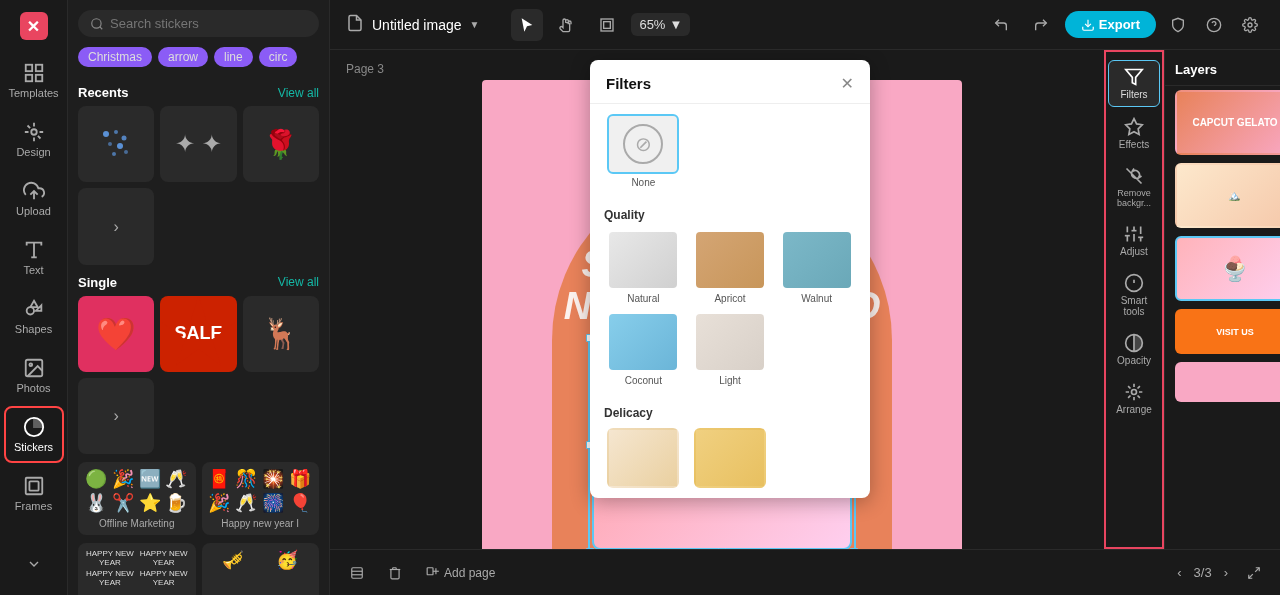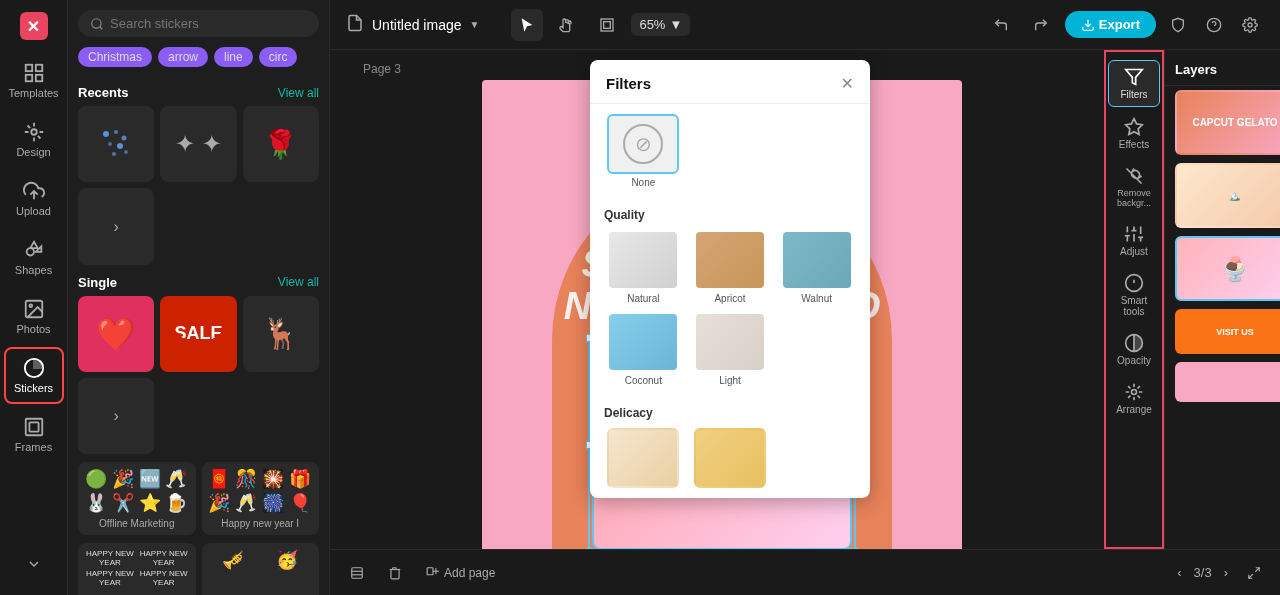--- a/index.html
+++ b/index.html
@@ -193,21 +193,21 @@
     }
     .icon-btn { color: #aaa; cursor: pointer; font-size: 16px; width: 28px; height: 28px; display: flex; align-items: center; justify-content: center; border-radius: 6px; }
     .canvas-area {
       flex: 1;
       position: relative;
       overflow: hidden;
     }
     .page-label {
       position: absolute;
       top: 12px;
-      left: 33px;
+      left: 16px;
       color: #888;
       font-size: 12px;
     }
     .canvas-content {
       position: absolute;
       top: 30px;
       left: 10px;
       right: 0;
       bottom: 0;
       display: flex;
@@ -473,20 +473,28 @@
 
   <div class="sidebar-item">
     <svg width="22" height="22" viewBox="0 0 24 24" fill="none" stroke="currentColor" stroke-width="2">
         <polyline points="16 16 12 12 8 16"></polyline>
         <line x1="12" y1="12" x2="12" y2="21"></line>
         <path d="M20.39 18.39A5 5 0 0 0 18 9h-1.26A8 8 0 1 0 3 16.3"></path>
       </svg>
     <span class="sidebar-item-label">Upload</span>
   </div>
 
+  <div class="sidebar-item">
+    <svg width="22" height="22" viewBox="0 0 24 24" fill="none" stroke="currentColor" stroke-width="2">
+        <polyline points="4 7 4 4 20 4 20 7"></polyline>
+        <line x1="9" y1="20" x2="15" y2="20"></line>
+        <line x1="12" y1="4" x2="12" y2="20"></line>
+      </svg>
+    <span class="sidebar-item-label">Text</span>
+  </div>
 
   <div class="sidebar-item">
     <svg width="22" height="22" viewBox="0 0 24 24" fill="none" stroke="currentColor" stroke-width="2">
         <circle cx="8" cy="14" r="4"></circle>
         <polygon points="20 8 14 14 20 14"></polygon>
         <polygon points="12 3 16 10 8 10"></polygon>
       </svg>
     <span class="sidebar-item-label">Shapes</span>
   </div>
 

